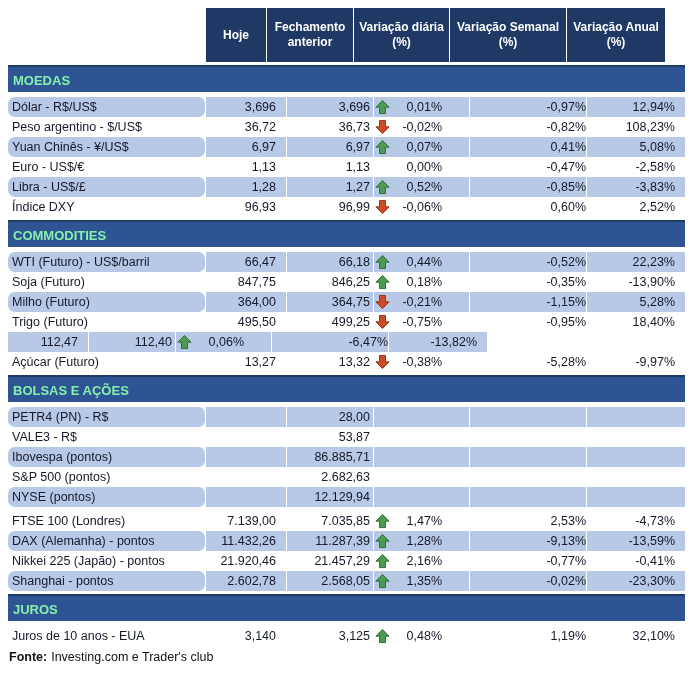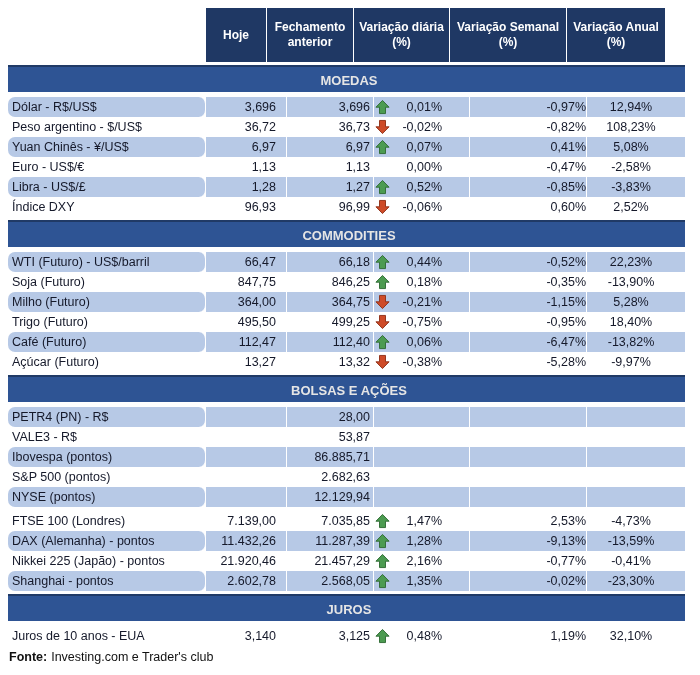--- a/index.html
+++ b/index.html
@@ -27,29 +27,29 @@
   .header-cell:last-child{border-right:none;}
   .w-today{width:61px;}
   .w-prev{width:87px;}
   .w-daily{width:96px;}
   .w-weekly{width:117px;}
   .w-annual{width:98px;}
   
   .band{
     height:27px;line-height:27px;background:var(--section-bg);
     border-top:2px solid #203A66;
-    color:#e5e5e5;font-weight:bold;font-size:13px;padding-left:5px;
-    margin-top:3px;margin-bottom:5px;text-align:center;
+    color:#86efac;font-weight:bold;font-size:13px;padding-left:5px;
+    margin-top:3px;margin-bottom:5px;
   }
   .band:first-of-type{margin-top:3px;}
   
   .row{display:flex;height:20px;line-height:20px;font-size:12.5px;}
   .row.shaded > div{background:var(--shaded-row-bg);}
   .row > div{border-right:1px solid #fff;height:20px;}
-  .row > div:last-child{border-right:none;text-align:center;}
+  .row > div:last-child{border-right:none;}
   .c-label{width:198px;padding-left:4px;overflow:hidden;white-space:nowrap;border-radius:7px;}
   .c-today{width:81px;text-align:right;padding-right:10px;}
   .c-prev{width:87px;text-align:right;padding-right:3px;}
   .c-daily{width:96px;text-align:right;padding-right:27px;position:relative;}
   .c-weekly{width:117px;text-align:right;}
   .c-annual{width:98px;text-align:right;padding-right:10px;}
   .arrow{position:absolute;left:1px;top:2px;width:15px;height:16px;}
   .row-gap{height:4px;}
   
   .footer{margin-top:4px;padding-left:1px;font-size:12.5px;color:#111;}
@@ -165,21 +165,20 @@
           <div class="c-label">Trigo (Futuro)</div>
           <div class="c-today">495,50</div>
           <div class="c-prev">499,25</div>
           <div class="c-daily"><span class="arrow"><svg viewBox="0 0 16 16" width="15" height="16">
                 <path d="M8 15 L1 7.8 H4.8 V1 H11.2 V7.8 H15 Z" fill="#CE4B28" stroke="#8F3018" stroke-width="1"></path>
               </svg></span><span>-0,75%</span></div>
           <div class="c-weekly">-0,95%</div>
           <div class="c-annual">18,40%</div>
         </div>
         <div class="row shaded">
-          <div class="c-label">Café (Futuro)</div>
           <div class="c-today">112,47</div>
           <div class="c-prev">112,40</div>
           <div class="c-daily"><span class="arrow"><svg viewBox="0 0 16 16" width="15" height="16">
                 <path d="M8 1 L15 8.2 H11.2 V15 H4.8 V8.2 H1 Z" fill="#4C9B51" stroke="#2F6B33" stroke-width="1"></path>
               </svg></span><span>0,06%</span></div>
           <div class="c-weekly">-6,47%</div>
           <div class="c-annual">-13,82%</div>
         </div>
         <div class="row">
           <div class="c-label">Açúcar (Futuro)</div>

